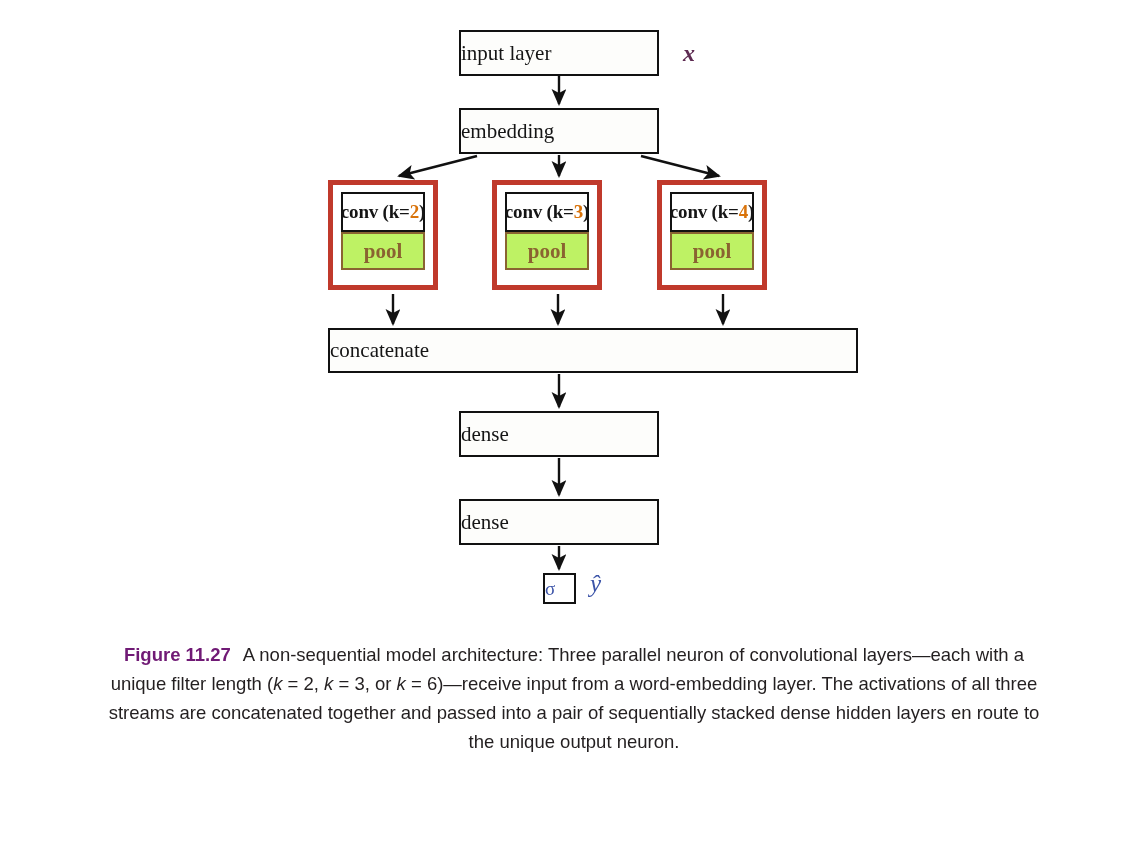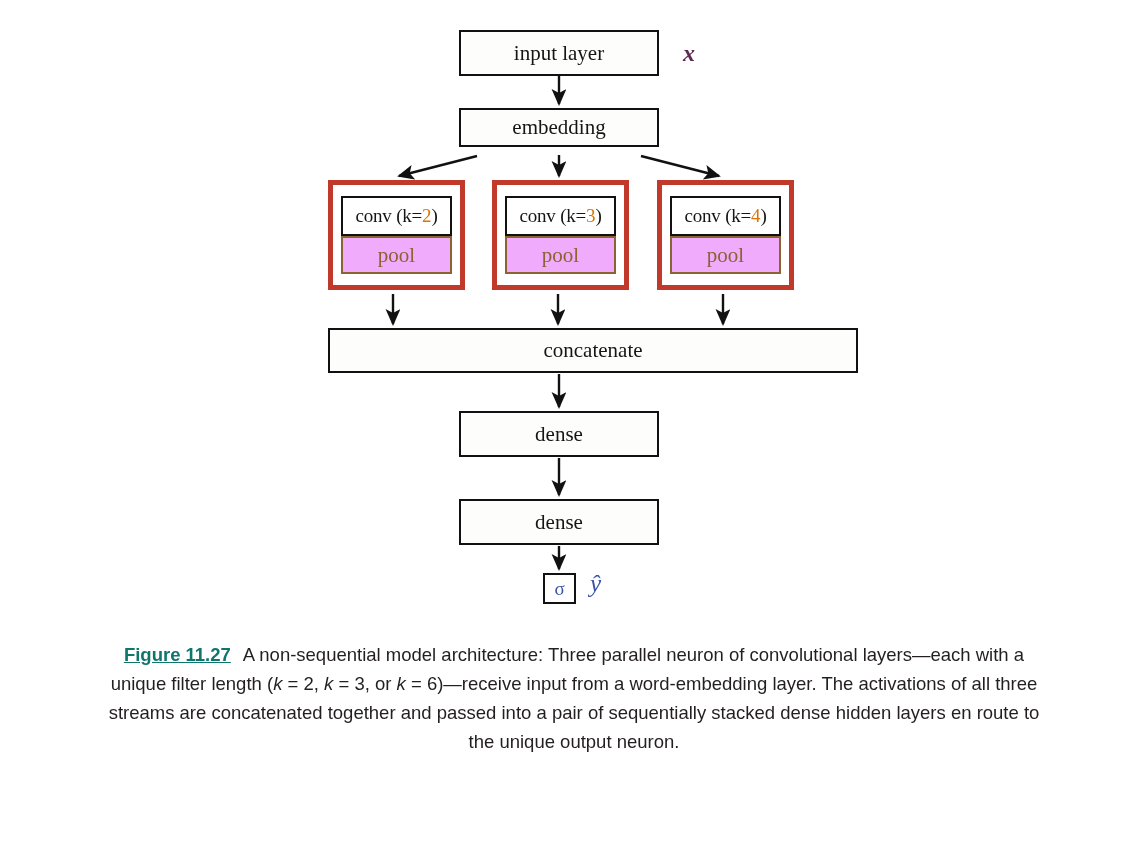--- a/index.html
+++ b/index.html
@@ -21,37 +21,36 @@
     top: 0;
     width: 1148px;
     height: 625px;
   }
 
   .node {
     position: absolute;
     box-sizing: border-box;
     display: flex;
     align-items: center;
-    justify-content: center;
     background: #fdfdfb;
     border: 2px solid #111111;
     font-family: "Liberation Serif", "DejaVu Serif", serif;
     color: #151515;
     white-space: nowrap;
   }
 
   
   .node-input {
     left: 459px; top: 30px;
     width: 200px; height: 46px;
     font-size: 21px;
   }
   .node-embedding {
     left: 459px; top: 108px;
-    width: 200px; height: 39px;
+    width: 200px; height: 46px;
     font-size: 21px;
   }
   .node-concatenate {
     left: 328px; top: 328px;
     width: 530px; height: 45px;
     font-size: 21px;
   }
   .node-dense1 {
     left: 459px; top: 411px;
     width: 200px; height: 46px;
@@ -63,27 +62,28 @@
     font-size: 21px;
   }
 
   
   .stream {
     position: absolute;
     box-sizing: border-box;
     border: 5px solid #c0392b;
     background: #ffffff;
     top: 180px;
-    width: 137px;
+    width: 110px;
     height: 110px;
     padding: 7px 8px;
     display: flex;
     flex-direction: column;
-    justify-content: center;
+    justify-content: flex-start;
     align-items: stretch;
+    font-weight: bold;
   }
   .stream-0 { left: 328px; }
   .stream-1 { left: 492px; }
   .stream-2 { left: 657px; }
 
   .conv-box {
     box-sizing: border-box;
     border: 2px solid #111111;
     background: #ffffff;
     height: 40px;
@@ -93,21 +93,21 @@
     font-size: 19px;
     color: #151515;
     white-space: nowrap;
     letter-spacing: -0.2px;
   }
   .kval { color: #d9730a; }
 
   .pool-box {
     box-sizing: border-box;
     border: 2px solid #8a6331;
-    background: #f0abfc;
+    background: #bef264;
     height: 38px;
     display: flex;
     align-items: center;
     justify-content: center;
     font-size: 21px;
     color: #8a6331;
   }
 
   
   .node-sigma {
@@ -153,22 +153,21 @@
     top: 640px;
     width: 936px;
     text-align: center;
     font-family: "Liberation Sans", "DejaVu Sans", sans-serif;
     font-size: 18.5px;
     line-height: 29px;
     color: #231f20;
   }
   #caption .fig-num {
     font-weight: 700;
-    color: #0f766e;
-    text-decoration: underline;
+    color: #701a75;
   }
   #caption .gap { display: inline-block; width: 12px; }
   #caption .ital { font-style: italic; }
 </style>
 </head>
 <body>
 
 <div id="figure-canvas">
 
   <svg id="arrows" viewBox="0 0 1148 625" xmlns="http://www.w3.org/2000/svg">

